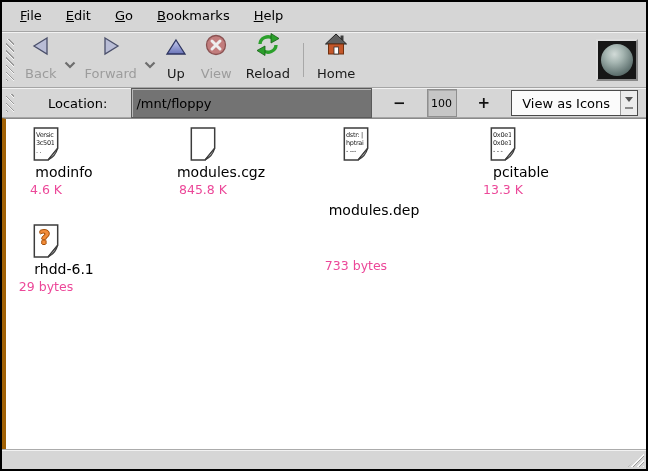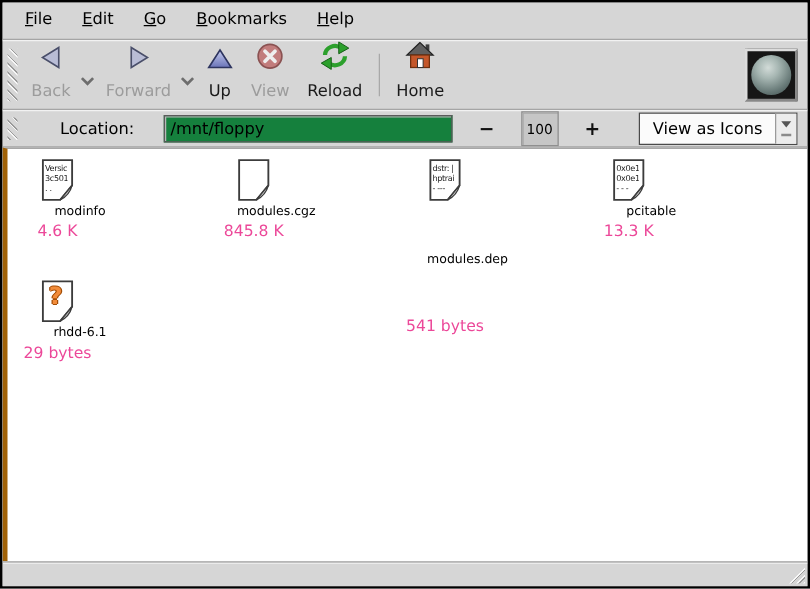--- a/index.html
+++ b/index.html
@@ -52,35 +52,35 @@
   }
   
   .locbar {
     height:30px; display:flex; align-items:center; gap:18px;
     border-top:1px solid #f2f2f2; border-bottom:1px solid #a5a5a5;
     padding:2px 8px 2px 2px; background:#d6d6d6;
   }
   .locbar .drag-handle { align-self:stretch; margin:3px 2px; }
   .loc-label { font-size:13px; color:#000; margin:0 6px 0 14px; white-space:nowrap; }
   .loc-input {
-    flex:1; max-width:352px; height:22px; border:1px solid #5a5a5a;
-    background:#15803d; font-family:inherit; font-size:13px; padding:0 4px; color:#000;
+    flex:1; max-width:352px; height:30px; border:1px solid #5a5a5a;
+    background:#737373; font-family:inherit; font-size:13px; padding:0 4px; color:#000;
     box-shadow:inset 1px 1px 0 #b8b8b8;
   }
   .zoom-btn {
     background:none; border:none; font-family:inherit; font-size:15px; font-weight:bold;
     color:#111; padding:0 3px; line-height:1;
   }
   .zoom-level {
     width:30px; height:28px; background:#c6c6c6; border:1px solid #8f8f8f;
     box-shadow:inset 1px 1px 0 #a8a8a8; font-size:11px; color:#000;
     display:flex; align-items:center; justify-content:center;
   }
   .view-mode {
-    margin-left:10px; height:26px; display:flex; align-items:stretch;
+    height:26px; display:flex; align-items:stretch;
     background:#fbfbfb; border:1px solid #4a4a4a;
   }
   .view-mode-label {
     font-size:13px; color:#000; display:flex; align-items:center; padding:0 10px;
   }
   .view-mode-arrow {
     width:17px; border-left:1px solid #9a9a9a; display:flex; flex-direction:column;
     align-items:center; justify-content:center; background:#ececec;
   }
   .vm-tri { width:0; height:0; border:4px solid transparent; border-top:5px solid #555; }
@@ -94,21 +94,21 @@
   .doc-icon { position:relative; width:28px; height:34px; }
   .doc-preview {
     position:absolute; top:4px; left:4px; right:6px; overflow:hidden;
     font-size:6.5px; line-height:8px; color:#222; letter-spacing:-0.3px; white-space:nowrap;
   }
   .q-glyph {
     position:absolute; top:2px; left:0; right:3px; text-align:center;
     font-size:19px; font-weight:bold; color:#f28c3a;
     text-shadow:-1px 0 #a34d06, 1px 0 #a34d06, 0 -1px #a34d06, 0 1px #a34d06;
   }
-  .file-name { font-size:10px; color:#000; margin-top:3px; white-space:nowrap;margin-left:36px; }
+  .file-name { font-size:14px; color:#000; margin-top:3px; white-space:nowrap;margin-left:36px; }
   .file-size { font-size:12.5px; color:#ec4899; margin-top:2px; white-space:nowrap; }
   
   .statusbar {
     height:20px; background:#d6d6d6; border-top:1px solid #ababab;
     box-shadow:inset 0 1px 0 #f2f2f2; position:relative;
   }
   .resize-grip {
     position:absolute; right:2px; bottom:2px; width:16px; height:14px;
     background:repeating-linear-gradient(135deg,#f8f8f8 0 1px,#9a9a9a 1px 2px,#d6d6d6 2px 4px);
     clip-path:polygon(100% 0, 100% 100%, 0 100%);
@@ -267,21 +267,21 @@
           <path d="M2 1 H24 V20 L15 31 H2 Z" fill="#ffffff" stroke="#3c3c3c" stroke-width="1.4"></path>
           <path d="M24 20 L15 31 Q22 27.5 24 20 Z" fill="#cfcfcf" stroke="#3c3c3c" stroke-width="1"></path>
         </svg>
         <div class="doc-preview">
           <div>dstr: |</div>
           <div>hptrai</div>
           <div>- ---</div>
         </div>
       </div>
       <div class="file-name">modules.dep</div>
-      <div class="file-size">541 bytes</div>
+      <div class="file-size">733 bytes</div>
     </div>
 
     <div class="file-cell" style="left:447px; top:8px; width:100px;">
       <div class="doc-icon">
         <svg width="28" height="34" viewBox="0 0 26 32">
           <path d="M2 1 H24 V20 L15 31 H2 Z" fill="#ffffff" stroke="#3c3c3c" stroke-width="1.4"></path>
           <path d="M24 20 L15 31 Q22 27.5 24 20 Z" fill="#cfcfcf" stroke="#3c3c3c" stroke-width="1"></path>
         </svg>
         <div class="doc-preview">
           <div>0x0e1</div>

